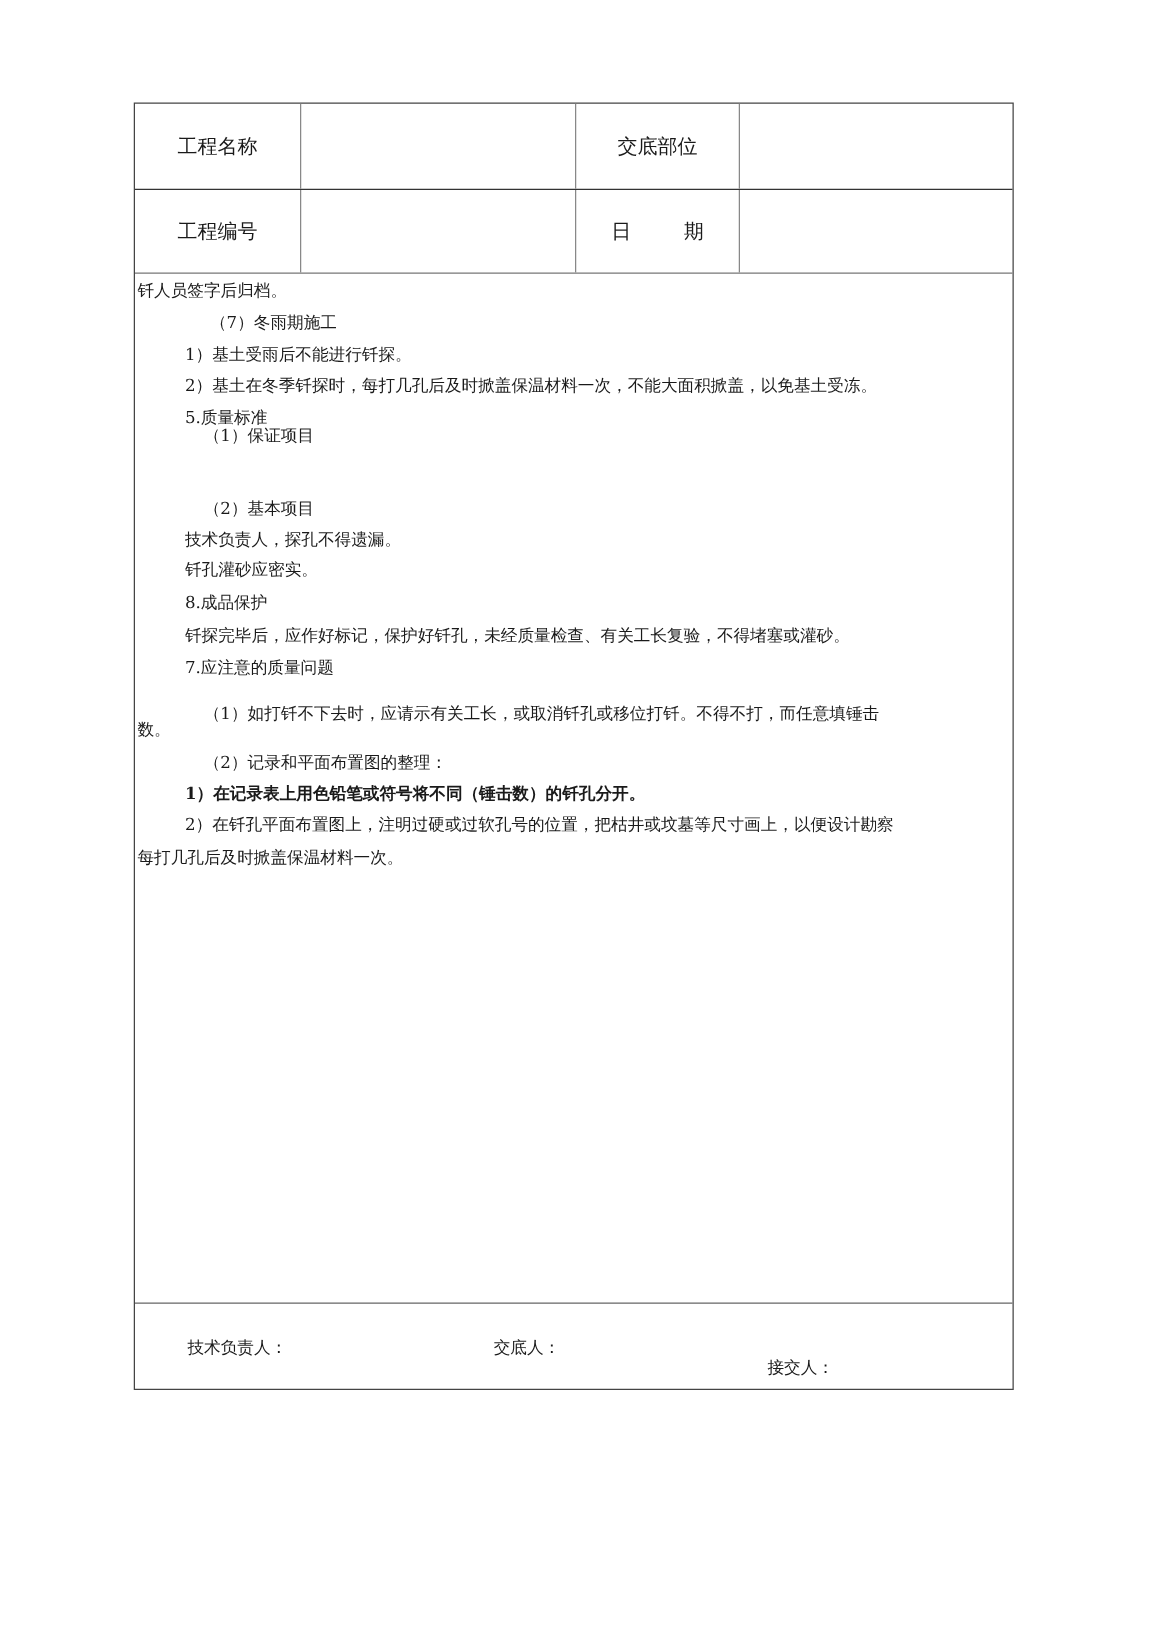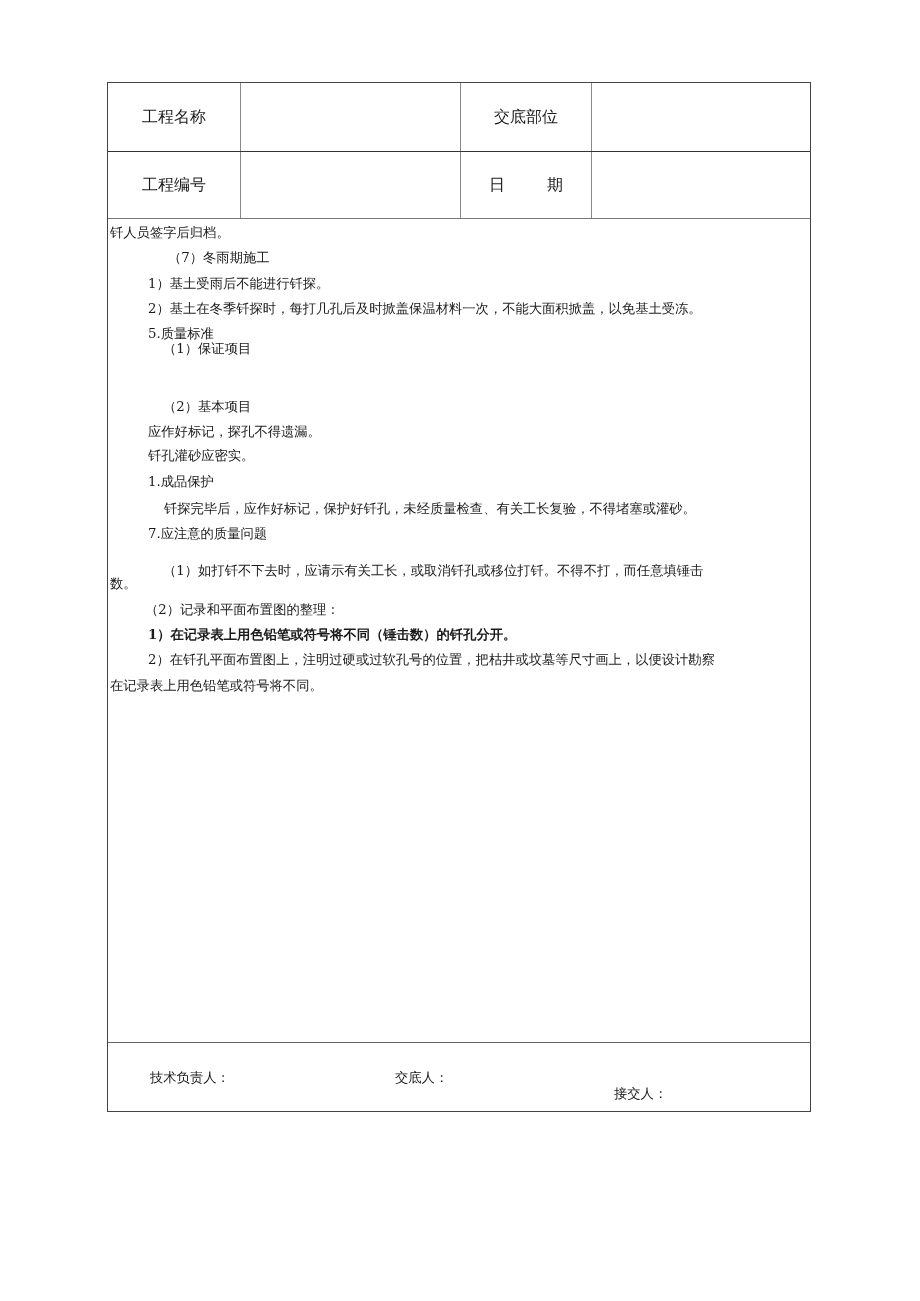--- a/index.html
+++ b/index.html
@@ -66,31 +66,31 @@
   </div>
 
   <div class="body-area">
     <div class="line" style="top:5px; left:2px;">钎人员签字后归档。</div>
     <div class="line" style="top:30px; left:60px;">（7）冬雨期施工</div>
     <div class="line" style="top:56px; left:40px;">1）基土受雨后不能进行钎探。</div>
     <div class="line" style="top:81px; left:40px;">2）基土在冬季钎探时，每打几孔后及时掀盖保温材料一次，不能大面积掀盖，以免基土受冻。</div>
     <div class="line" style="top:106px; left:40px;">5.质量标准</div>
     <div class="line" style="top:121px; left:55px;">（1）保证项目</div>
     <div class="line" style="top:179px; left:55px;">（2）基本项目</div>
-    <div class="line" style="top:204px; left:40px;">应作好标记，探孔不得遗漏。</div>
+    <div class="line" style="top:204px; left:40px;">技术负责人，探孔不得遗漏。</div>
     <div class="line" style="top:228px; left:40px;">钎孔灌砂应密实。</div>
-    <div class="line" style="top:254px; left:40px;">1.成品保护</div>
-    <div class="line" style="top:281px; left:56px;font-family:Liberation Mono, monospace;">钎探完毕后，应作好标记，保护好钎孔，未经质量检查、有关工长复验，不得堵塞或灌砂。</div>
+    <div class="line" style="top:254px; left:40px;">8.成品保护</div>
+    <div class="line" style="top:281px; left:40px;font-family:Liberation Mono, monospace;">钎探完毕后，应作好标记，保护好钎孔，未经质量检查、有关工长复验，不得堵塞或灌砂。</div>
     <div class="line" style="top:306px; left:40px;">7.应注意的质量问题</div>
     <div class="line" style="top:343px; left:55px;">（1）如打钎不下去时，应请示有关工长，或取消钎孔或移位打钎。不得不打，而任意填锤击</div>
     <div class="line" style="top:356px; left:2px;">数。</div>
-    <div class="line" style="top:382px; left:37px;">（2）记录和平面布置图的整理：</div>
+    <div class="line" style="top:382px; left:55px;">（2）记录和平面布置图的整理：</div>
     <div class="line" style="top:407px; left:40px;font-weight:bold;">1）在记录表上用色铅笔或符号将不同（锤击数）的钎孔分开。</div>
     <div class="line" style="top:432px; left:40px;">2）在钎孔平面布置图上，注明过硬或过软孔号的位置，把枯井或坟墓等尺寸画上，以便设计勘察</div>
-    <div class="line" style="top:458px; left:2px;">在记录表上用色铅笔或符号将不同。</div>
+    <div class="line" style="top:458px; left:2px;">每打几孔后及时掀盖保温材料一次。</div>
   </div>
 
   <div class="footer">
     <div class="sig" style="left:42px;">技术负责人：</div>
     <div class="sig" style="left:287px;">交底人：</div>
     <div class="sig" style="left:506px;margin-top:16px;">接交人：</div>
   </div>
 
 </div>
 

